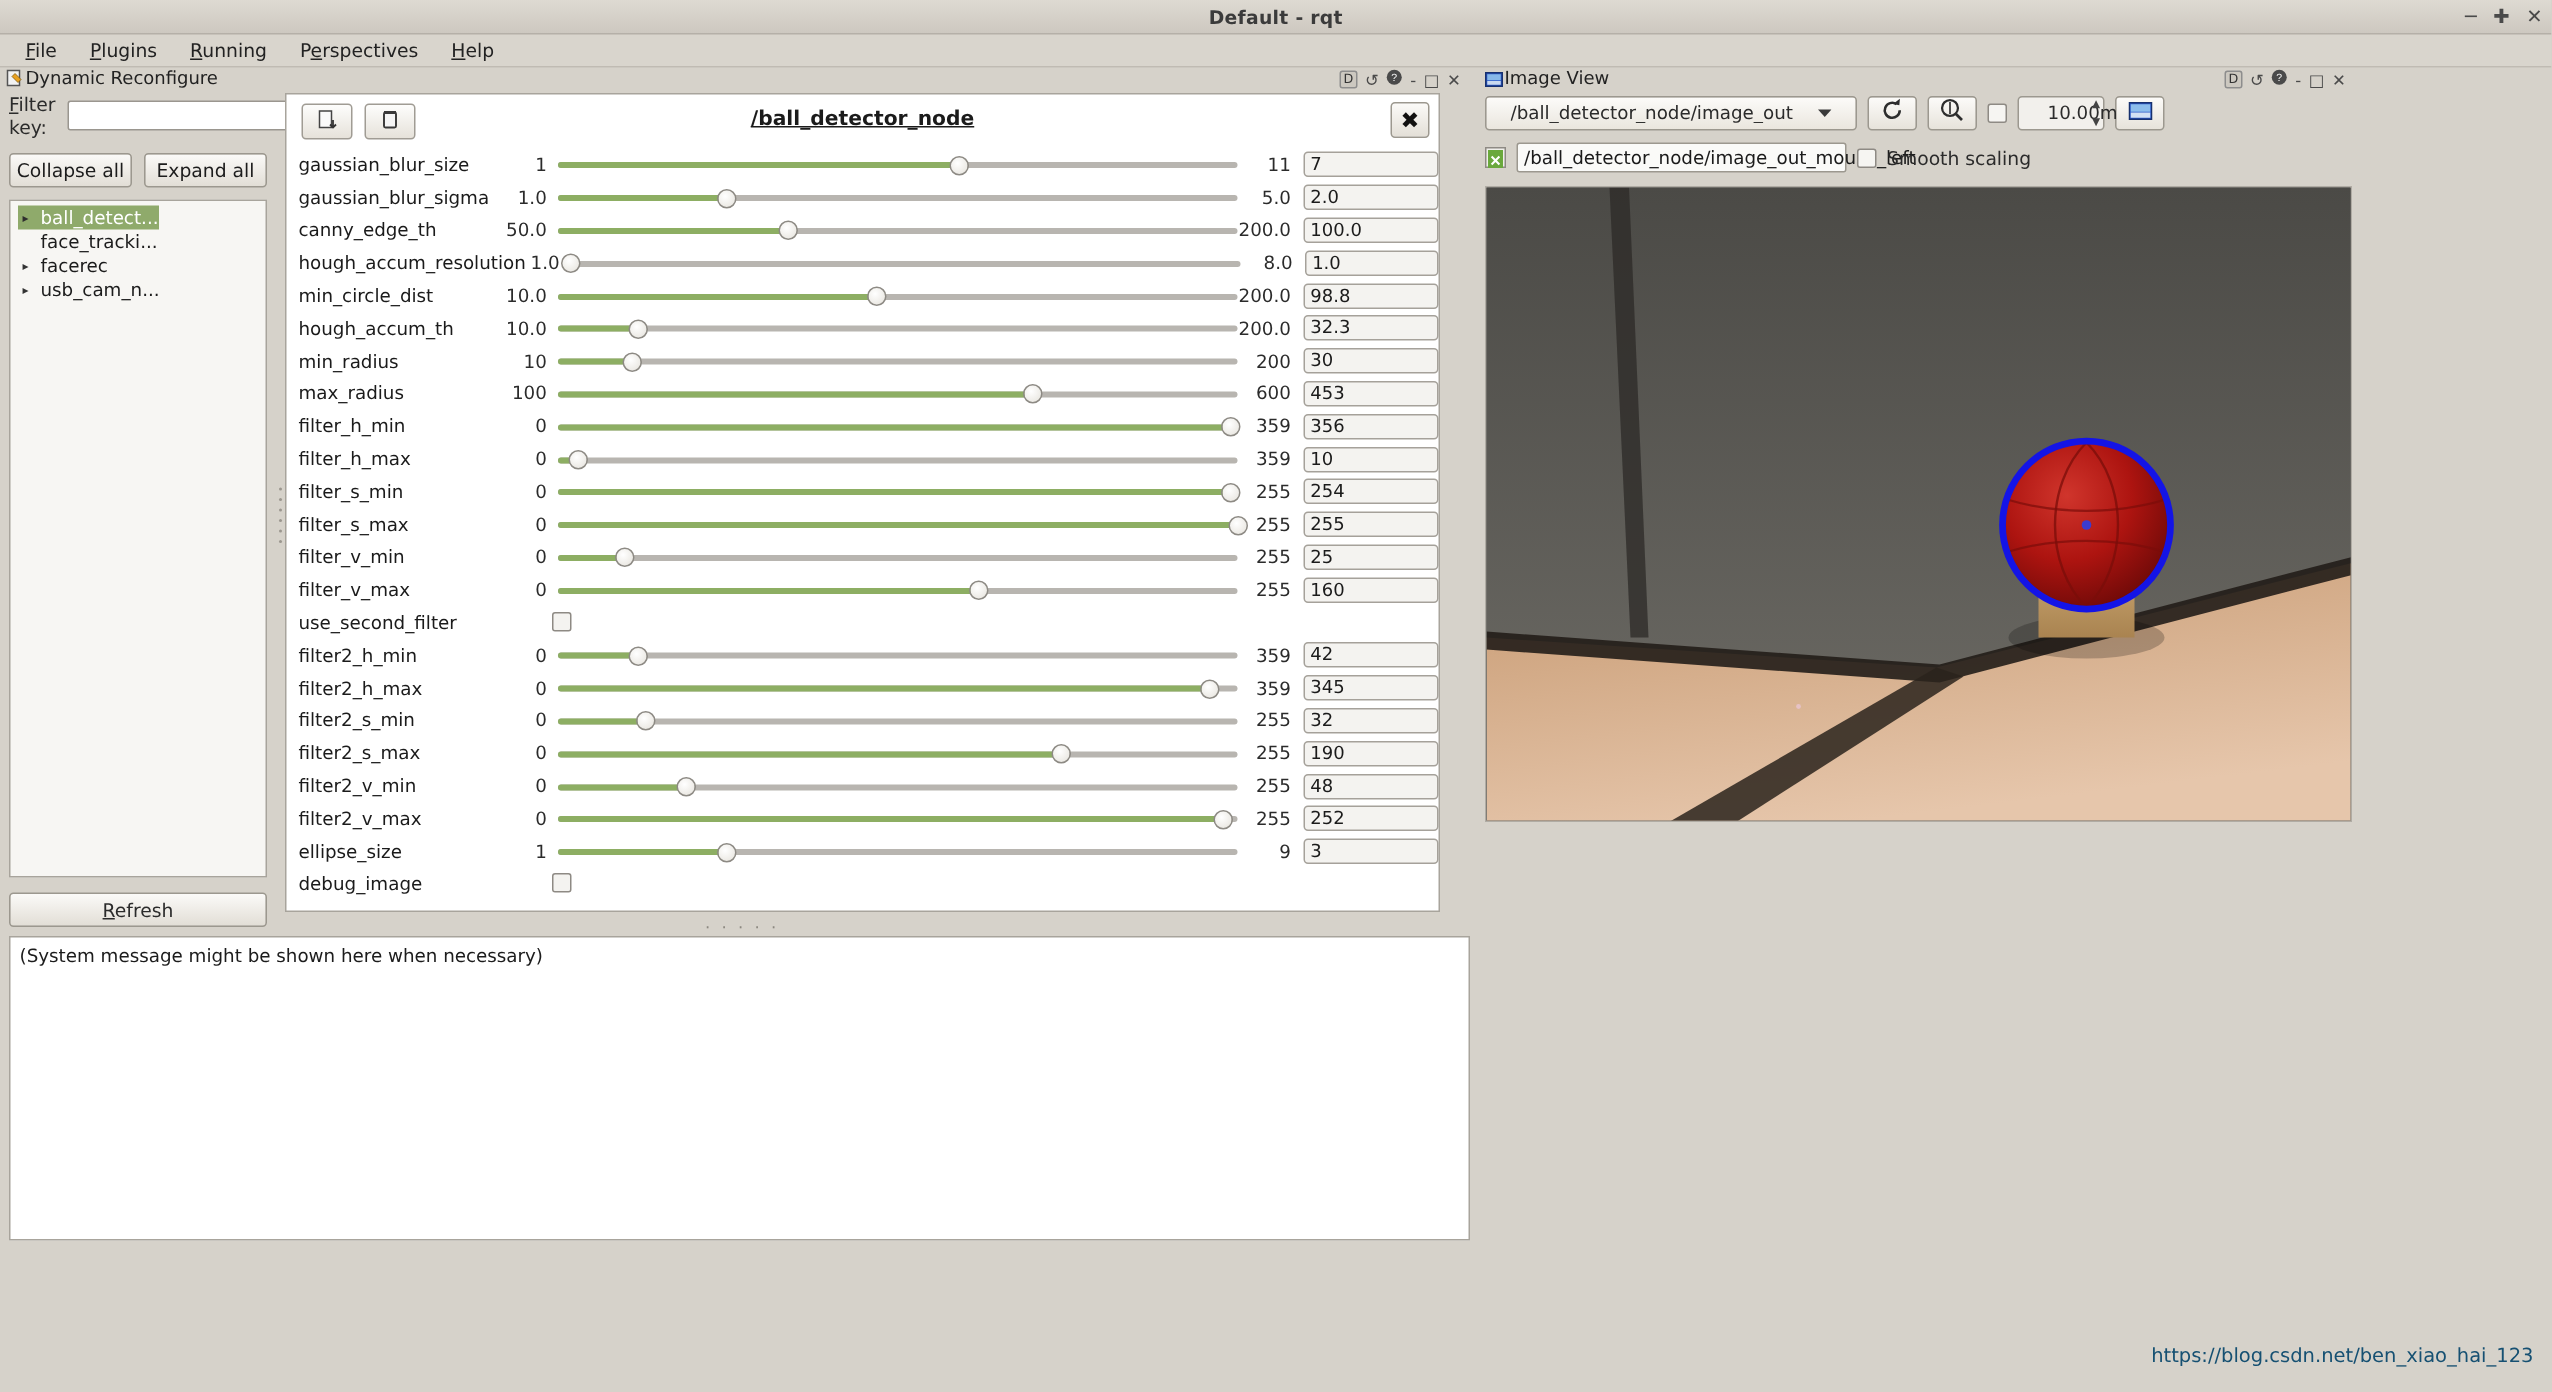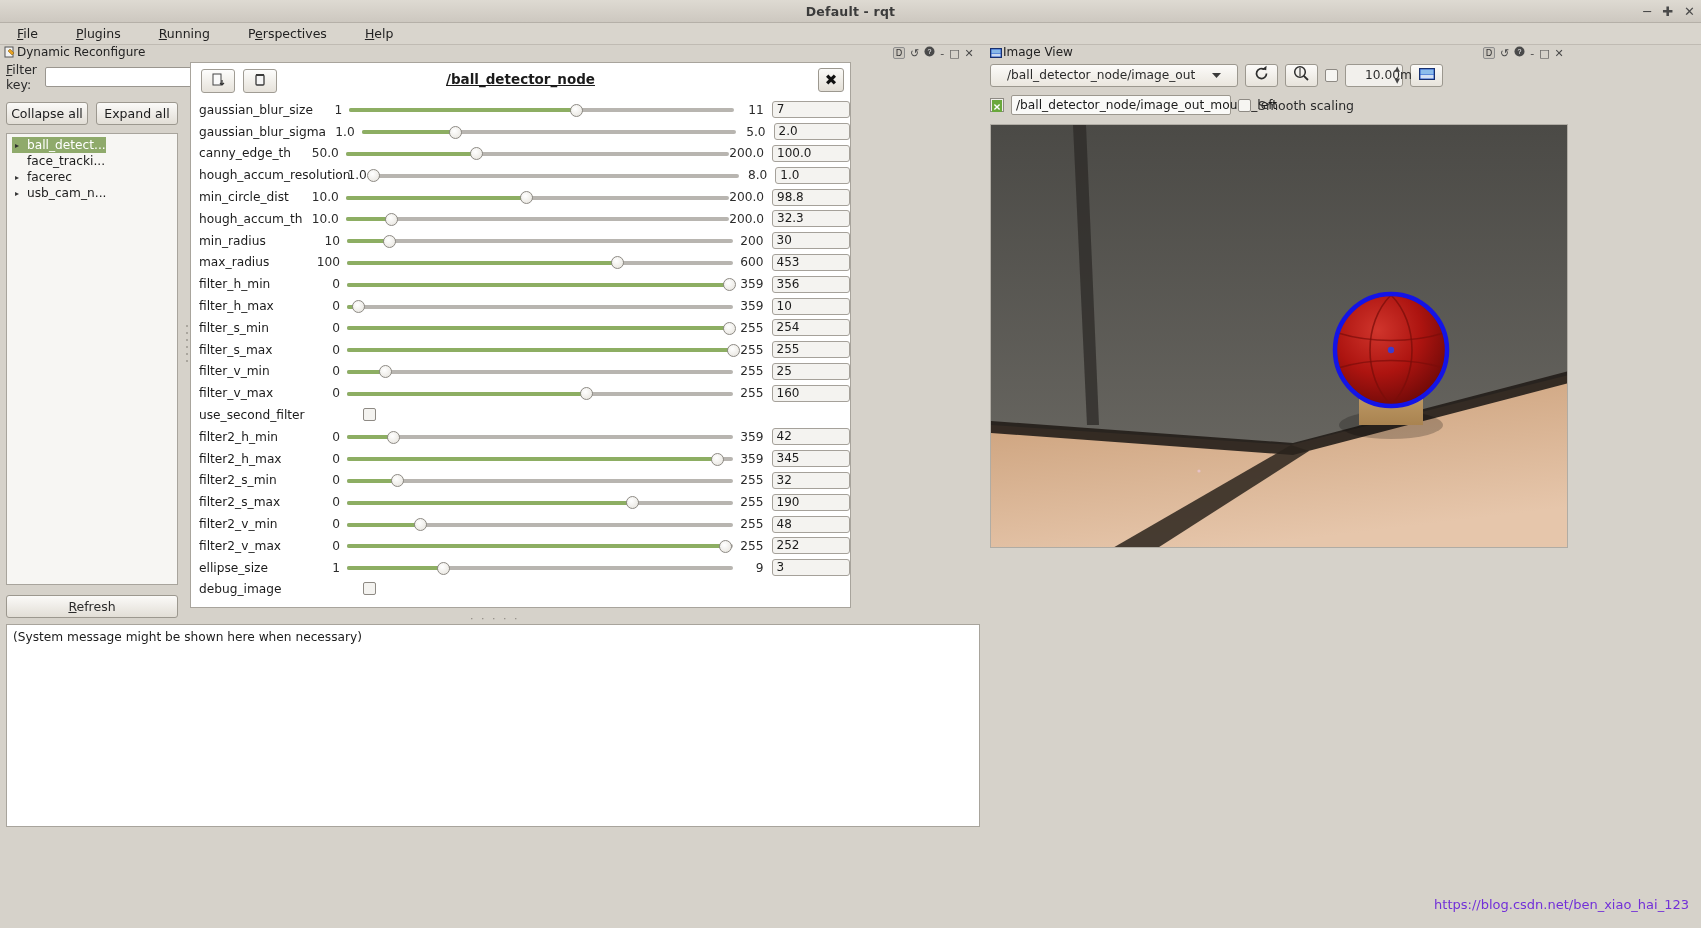--- a/index.html
+++ b/index.html
@@ -24,21 +24,21 @@
   }
   .titlebar .title{ font-weight:bold; font-size:12.5px; color:#3b3b3b; letter-spacing:.2px;}
   .win-btns{ position:absolute; right:6px; top:0; height:23px; display:flex; align-items:center; gap:11px;}
   .win-btns span{ font-size:13px; color:#4a4a4a; line-height:1; cursor:default;}
 
   
   .menubar{
     height:22px; width:100%;
     background:#d9d5cd;
     border-bottom:1px solid #c0bbb3;
-    display:flex; align-items:center; padding-left:8px; gap:20px;
+    display:flex; align-items:center; padding-left:8px; gap:4px;
   }
   .menubar .mi{ padding:2px 9px; font-size:12.5px; color:#222; }
   .menubar .mi u{ text-decoration:underline; }
 
   
   .dockrow{ position:absolute; left:0; top:45px; width:100%; height:16px;}
   .docktitle{ position:absolute; display:flex; align-items:center; gap:1px; font-size:12px; color:#222;}
   .docktitle .dicon{ width:12px;height:12px; display:inline-block; }
   .dockbtns{ position:absolute; display:flex; align-items:center; gap:5px; font-size:11px; color:#4a4a4a;}
   .dockbtns .sq{
@@ -76,21 +76,21 @@
   .titem.sel{ background:#8faa6b; color:#fff; width:94px; margin-left:5px; padding-left:3px;}
   .arrow{ width:8px; display:inline-block; font-size:8px; color:#333;}
   .titem.sel .arrow{ color:#2e2e2e;}
   .refresh{
     margin-top:10px; width:100%; height:23px; border:1px solid #9c988f; border-radius:3px;
     background:linear-gradient(#fbfaf8,#e2ded6); font-size:12.5px; text-align:center; line-height:21px;
   }
 
   
   .parampanel{
-    position:absolute; left:190px; top:62px; width:661px; height:546px;
+    position:absolute; left:190px; top:62px; width:770px; height:546px;
     background:#fff; border:1px solid #a8a49c;
   }
   .ptoolbar{ height:36px; position:relative; border-bottom:0px; }
   .tbtn{
     position:absolute; top:6px; width:34px;height:24px;
     border:1px solid #a09c94; border-radius:3px;
     background:linear-gradient(#fdfdfc,#e6e2da);
     display:flex;align-items:center;justify-content:center;
   }
   .ptitle{
@@ -174,21 +174,21 @@
   .greenbox i{ display:block;width:10px;height:10px;background:#6aa83c;position:relative;}
   .ivtopic{
     width:220px;height:20px;border:1px solid #9c988f;border-radius:2px;background:#fafaf8;
     font-size:12.2px; padding:0 4px; line-height:18px; color:#1b1b1b;
   }
   .imgframe{
     margin-top:6px; width:578px; height:424px; border:1px solid #b0aca4; position:relative;
     overflow:hidden; background:#3a3a38;
   }
   .watermark{
-    position:absolute; right:12px; bottom:16px; color:#6d28d9; font-size:13px;
+    position:absolute; right:12px; bottom:16px; color:#0c4a6e; font-size:13px;
     opacity:.95;
   }
 </style>
 </head>
 <body>
 
 <div class="titlebar">
   <div class="title">Default - rqt</div>
   <div class="win-btns">
     <span>─</span>

